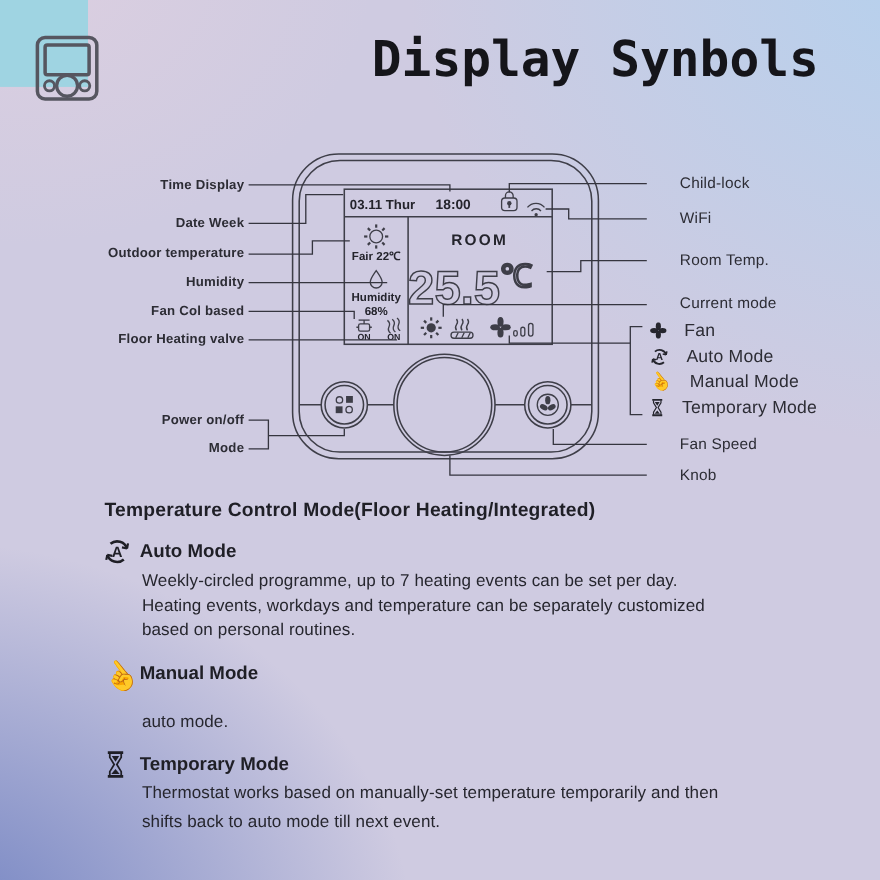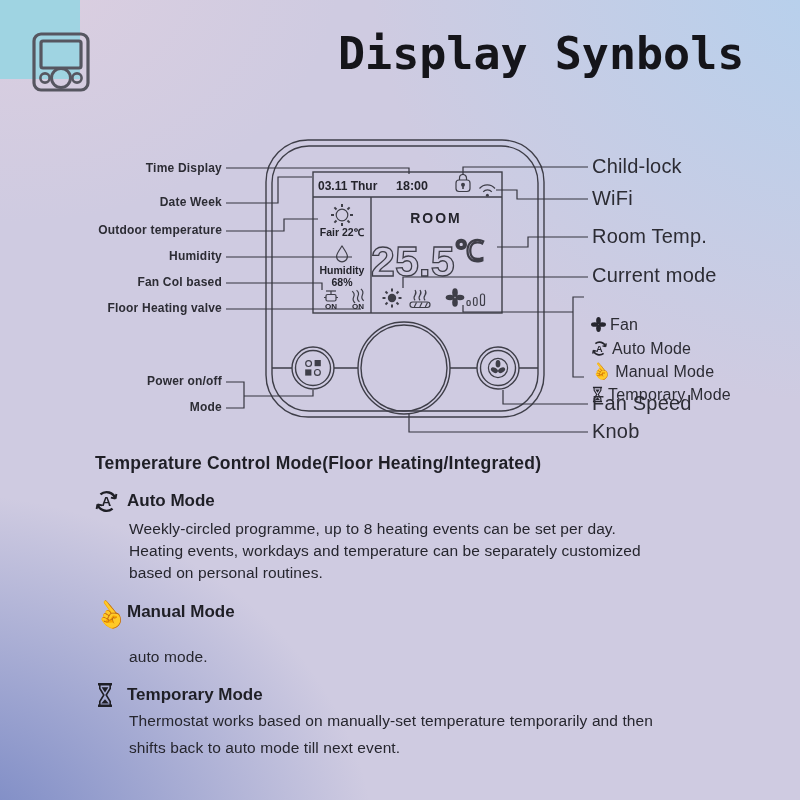--- a/index.html
+++ b/index.html
@@ -12,22 +12,22 @@
       radial-gradient(100% 90% at 108% -5%, #b4d1ee 0%, rgba(180,209,238,0) 62%),
       radial-gradient(70% 55% at 2% -4%, #dccfe0 0%, rgba(220,207,224,0) 58%);
   }
   .corner{position:absolute;left:0;top:0;width:80px;height:79px;background:#9fd4e2;}
   .title{
     position:absolute;left:338px;top:27px;
     font-family:"DejaVu Sans Mono",monospace;font-weight:bold;
     font-size:45px;letter-spacing:0px;color:#15151a;white-space:nowrap;text-align:right;
   }
   .l-label{position:absolute;right:578px;font-size:12px;line-height:19px;color:#2c2c34;white-space:nowrap;letter-spacing:0.2px;font-weight:bold;}
-  .r-label{position:absolute;left:592px;font-size:20px;line-height:19px;color:#2c2c34;white-space:nowrap;letter-spacing:0.2px;}
-  .legend{left:591px;font-size:16px;display:flex;align-items:center;gap:4px;margin-top:24px;}
+  .r-label{position:absolute;left:618px;font-size:14px;line-height:19px;color:#2c2c34;white-space:nowrap;letter-spacing:0.2px;}
+  .legend{left:591px;font-size:16px;display:flex;align-items:center;gap:16px;}
   .hand{display:inline-block;transform:rotate(-38deg);line-height:1;color:#26262e;}
   .sec-head{position:absolute;left:95px;top:453px;font-size:17.5px;font-weight:bold;color:#1f1f26;letter-spacing:0.2px;text-align:center;}
   .mode-title{position:absolute;font-size:17px;font-weight:bold;color:#1f1f26;}
   .mode-line{position:absolute;left:129px;font-size:15.5px;color:#26262e;letter-spacing:0.1px;white-space:nowrap;}
   .mode-icon{position:absolute;}
   svg text{font-family:"Liberation Sans",sans-serif;}
   .stroke{stroke:#3e3e48;fill:none;stroke-width:1.4;}
   .thin{stroke:#3e3e48;fill:none;stroke-width:1.2;}
   .lead{stroke:#35353f;fill:none;stroke-width:1.2;}
   .fillc{fill:#3e3e48;stroke:none;}
@@ -244,21 +244,21 @@
   <div class="sec-head">Temperature Control Mode(Floor Heating/Integrated)</div>
 
   <svg class="mode-icon" style="left:94px;top:489px" width="25" height="25" viewBox="0 0 24 24">
     <text x="12" y="16.5" text-anchor="middle" font-size="13" font-weight="bold" fill="#1f1f26">A</text>
     <path d="M6.2,5.2 A9,9 0 0 1 20.6,9.2" fill="none" stroke="#1f1f26" stroke-width="2.3"></path>
     <path d="M20.6,9.2 l0.9,-4.4 M20.6,9.2 l-4.4,-0.9" fill="none" stroke="#1f1f26" stroke-width="1.9"></path>
     <path d="M17.8,18.8 A9,9 0 0 1 3.4,14.8" fill="none" stroke="#1f1f26" stroke-width="2.3"></path>
     <path d="M3.4,14.8 l-0.9,4.4 M3.4,14.8 l4.4,0.9" fill="none" stroke="#1f1f26" stroke-width="1.9"></path>
   </svg>
   <div class="mode-title" style="left:127px;top:491px">Auto Mode</div>
-  <div class="mode-line" style="top:520px">Weekly-circled programme, up to 8 heating events can be set per day.</div>
+  <div class="mode-line" style="top:520px">Weekly-circled programme, up to 7 heating events can be set per day.</div>
   <div class="mode-line" style="top:542px">Heating events, workdays and temperature can be separately customized</div>
   <div class="mode-line" style="top:564px">based on personal routines.</div>
 
   <span class="mode-icon hand" style="left:93px;top:602px;font-size:26px;position:absolute">☝</span>
   <div class="mode-title" style="left:127px;top:602px">Manual Mode</div>
   <div class="mode-line" style="top:648px">auto mode.</div>
 
   <svg class="mode-icon" style="left:95px;top:682px" width="20" height="26" viewBox="0 0 20 26">
     <path d="M3,2.2 H17 M3,23.8 H17" stroke="#1f1f26" stroke-width="2.4" fill="none"></path>
     <path d="M4.8,3 V6.5 L8.8,13 L4.8,19.5 V23 M15.2,3 V6.5 L11.2,13 L15.2,19.5 V23" stroke="#1f1f26" stroke-width="1.6" fill="none"></path>

